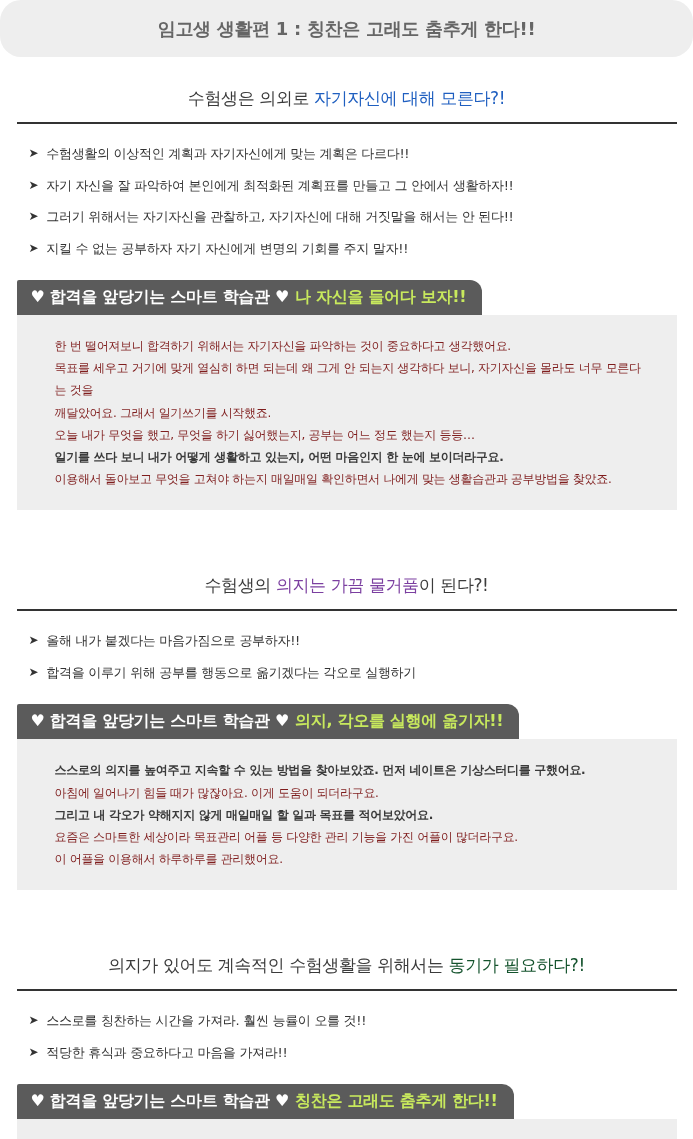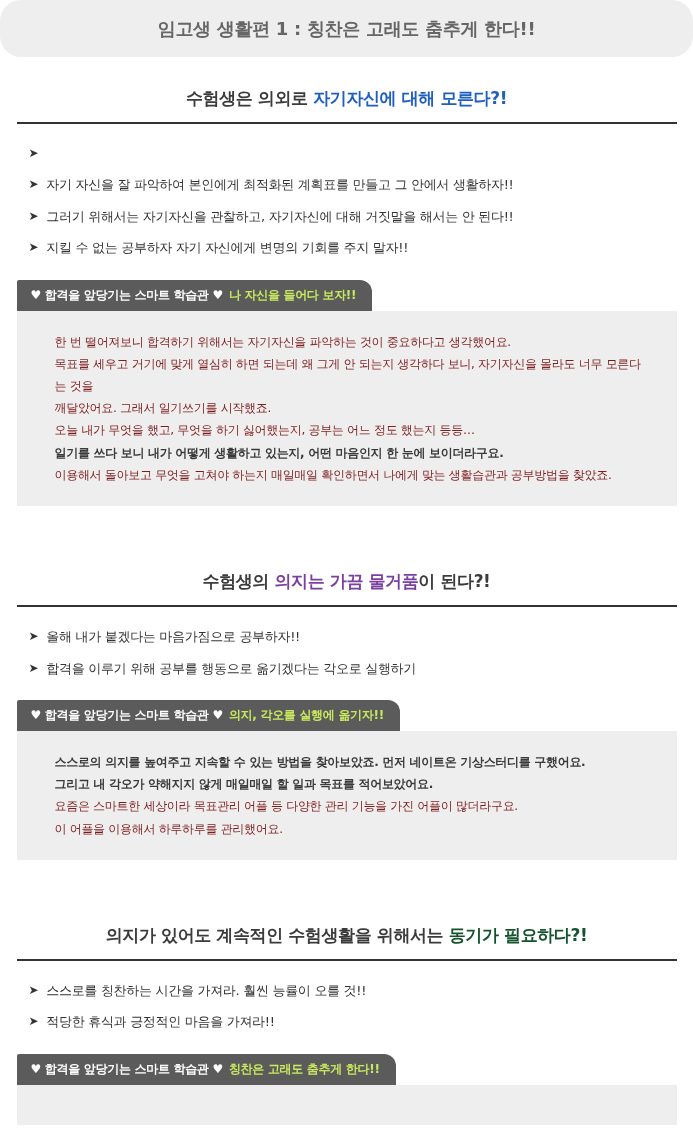--- a/index.html
+++ b/index.html
@@ -31,21 +31,21 @@
     letter-spacing: -0.3px;
   }
   
   .section {
     width: 693px;
     padding: 0 0 0 0;
   }
   .sec-head {
     text-align: center;
     font-size: 17px;
-    font-weight: bold;
+    font-weight: normal;
     color: #3b3b3b;
     letter-spacing: -0.4px;
     padding: 30px 0 12px 0;
   }
   .sec-head .hl-blue { color: #1f5fc0; }
   .sec-head .hl-purple { color: #7b3fa0; margin-top: 12px; }
   .sec-head .hl-pink { color: #14532d; }
   .rule {
     width: 660px;
     margin: 0 auto;
@@ -74,21 +74,21 @@
   }
   
   .tipbox-wrap {
     width: 660px;
     margin: 10px auto 0 auto;
   }
   .tab {
     display: inline-block;
     background: #5b5b5b;
     color: #ffffff;
-    font-size: 12px;
+    font-size: 16px;
     font-weight: bold;
     letter-spacing: -0.3px;
     padding: 7px 16px 7px 14px;
     border-radius: 2px 12px 0 0;
   }
   .tab .tab-sub { color: #c8e95d; margin-left: 6px; }
   .tipbody {
     background: #eeeeee;
     padding: 20px 28px 20px 38px;
   }
@@ -111,20 +111,21 @@
   </div>
 
   <div class="section">
     <div class="sec-head">
       <span>수험생은 의외로 </span><span class="hl-blue">자기자신에 대해 모른다?!</span><span></span>
     </div>
     <div class="rule"></div>
     <div class="bullets">
       <div class="bullet">
         <span class="arrow">➤</span>
+        <span>수험생활의 이상적인 계획과 자기자신에게 맞는 계획은 다르다!!</span>
       </div>
       <div class="bullet">
         <span class="arrow">➤</span>
         <span>자기 자신을 잘 파악하여 본인에게 최적화된 계획표를 만들고 그 안에서 생활하자!!</span>
       </div>
       <div class="bullet">
         <span class="arrow">➤</span>
         <span>그러기 위해서는 자기자신을 관찰하고, 자기자신에 대해 거짓말을 해서는 안 된다!!</span>
       </div>
       <div class="bullet">
@@ -163,20 +164,21 @@
         <span class="arrow">➤</span>
         <span>합격을 이루기 위해 공부를 행동으로 옮기겠다는 각오로 실행하기</span>
       </div>
     </div>
     <div class="tipbox-wrap">
       <div class="tab">
         <span>♥ 합격을 앞당기는 스마트 학습관 ♥</span><span class="tab-sub">의지, 각오를 실행에 옮기자!!</span>
       </div>
       <div class="tipbody">
         <div class="tipline b">스스로의 의지를 높여주고 지속할 수 있는 방법을 찾아보았죠. 먼저 네이트온 기상스터디를 구했어요.</div>
+        <div class="tipline">아침에 일어나기 힘들 때가 많잖아요. 이게 도움이 되더라구요.</div>
         <div class="tipline b">그리고 내 각오가 약해지지 않게 매일매일 할 일과 목표를 적어보았어요.</div>
         <div class="tipline">요즘은 스마트한 세상이라 목표관리 어플 등 다양한 관리 기능을 가진 어플이 많더라구요.</div>
         <div class="tipline">이 어플을 이용해서 하루하루를 관리했어요.</div>
       </div>
     </div>
   </div>
 
   <div class="gap-lg"></div>
 
   <div class="section">
@@ -184,21 +186,21 @@
       <span>의지가 있어도 계속적인 수험생활을 위해서는 </span><span class="hl-pink">동기가 필요하다?!</span><span></span>
     </div>
     <div class="rule"></div>
     <div class="bullets">
       <div class="bullet">
         <span class="arrow">➤</span>
         <span>스스로를 칭찬하는 시간을 가져라. 훨씬 능률이 오를 것!!</span>
       </div>
       <div class="bullet">
         <span class="arrow">➤</span>
-        <span>적당한 휴식과 긍정적인 마음을 가져라!!</span>
+        <span>적당한 휴식과 중요하다고 마음을 가져라!!</span>
       </div>
     </div>
     <div class="tipbox-wrap">
       <div class="tab">
         <span>♥ 합격을 앞당기는 스마트 학습관 ♥</span><span class="tab-sub">칭찬은 고래도 춤추게 한다!!</span>
       </div>
       <div class="tipbody">
         
         
         

